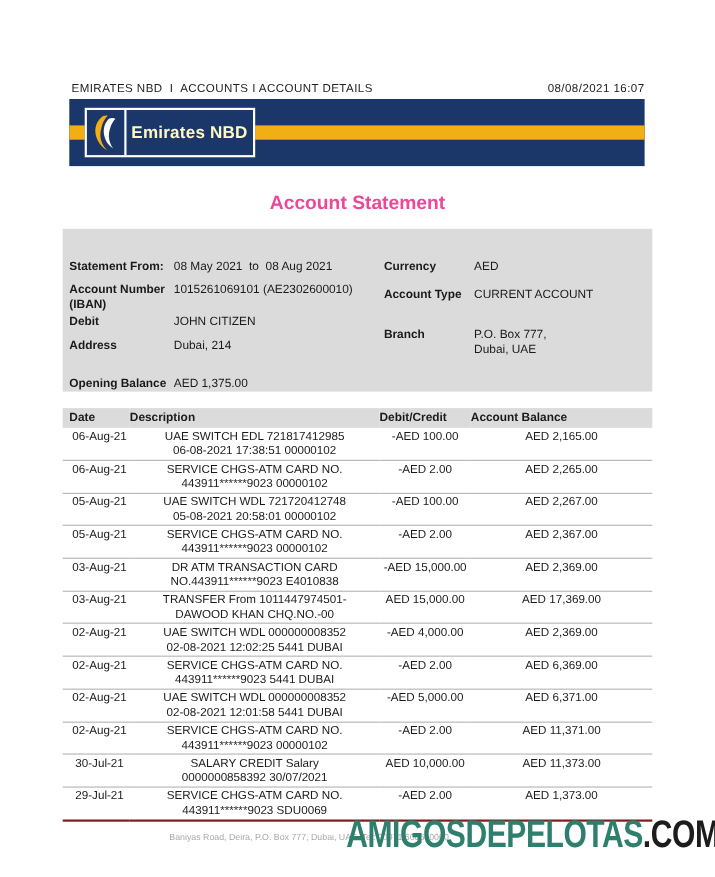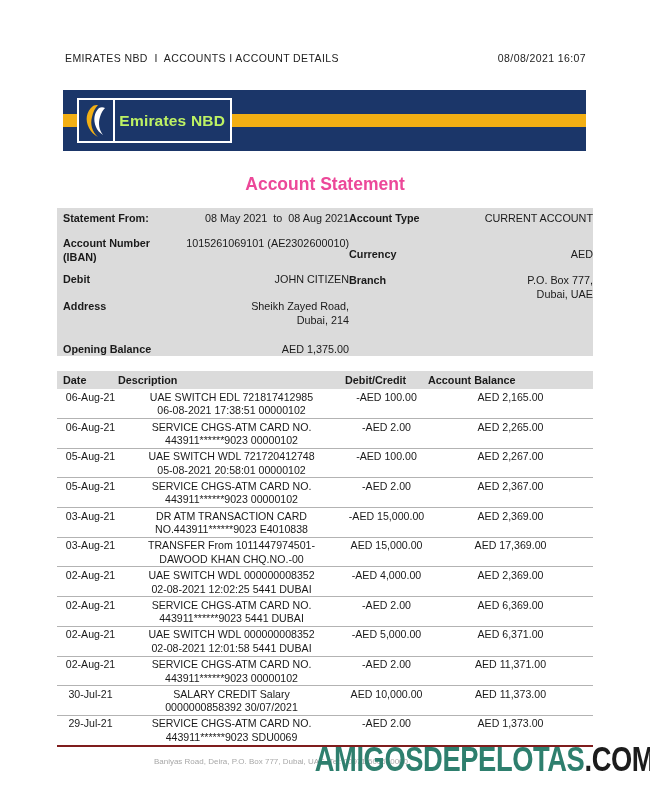--- a/index.html
+++ b/index.html
@@ -11,63 +11,63 @@
   *{margin:0;padding:0;box-sizing:border-box;}
   html,body{background:#fff;}
   body{
     width:650px;height:797px;position:relative;overflow:hidden;
     font-family:"Liberation Sans", sans-serif;color:#1a1a1a;
   }
   .pre{white-space:pre-wrap;}
 
   
   .doc-header{
-    position:absolute;top:52px;left:65px;right:64px;
+    position:absolute;top:75px;left:65px;right:64px;
     display:flex;justify-content:space-between;
     font-size:10.5px;letter-spacing:.4px;color:#222;
   }
 
   
   .banner{
     position:absolute;top:90px;left:63px;right:64px;height:61px;
     background:var(--navy);
   }
   .banner .stripe{
     position:absolute;left:0;right:0;top:24px;height:13px;background:var(--gold);
   }
   .logo-box{
     position:absolute;left:14px;top:8px;height:45px;width:155px;
     background:var(--navy);border:2px solid #fff;
     display:flex;align-items:center;
   }
   .logo-emblem{width:34px;height:100%;display:flex;align-items:center;justify-content:center;}
   .logo-divider{width:1.5px;height:100%;background:#fff;}
   .logo-text{
-    flex:1;text-align:center;color:#bef264;font-weight:bold;font-size:15.5px;letter-spacing:.2px;
+    flex:1;text-align:center;color:#fef9c3;font-weight:bold;font-size:15.5px;letter-spacing:.2px;
   }
 
   
   .statement-title{
     position:absolute;top:174px;left:0;right:0;text-align:center;
     font-size:17.5px;font-weight:bold;color:#ec4899;
   }
 
   
   .info-panel{
     position:absolute;top:208px;left:57px;right:57px;height:148px;
     background:var(--panel);
     display:flex;font-size:10.8px;line-height:14px;
-    padding:3px 0 0 6px;
+    padding:27px 0 0 6px;
   }
   .info-col-left{width:286px;display:flex;flex-direction:column;}
   .info-col-right{flex:1;display:flex;flex-direction:column;}
   .info-row{display:flex;}
   .info-row .lbl{font-weight:bold;flex:0 0 95px;}
   .info-col-right .lbl{flex:0 0 82px;}
-  .info-row .val{flex:1;text-align:right;}
+  .info-row .val{flex:1;}
   .h24{height:26px;} .h36{height:36px;} .h28{height:28px;} .h40{height:44px;}
 
   
   .txn-table{
     position:absolute;top:371px;left:57px;right:57px;
     border-collapse:collapse;width:536px;table-layout:fixed;
     font-size:10.6px;
   }
   .txn-table th{
     background:var(--panel);text-align:left;font-weight:bold;
@@ -136,37 +136,36 @@
       </span>
       <span class="val">1015261069101 (AE2302600010)</span>
     </div>
     <div class="info-row h28">
       <span class="lbl">Debit</span>
       <span class="val">JOHN CITIZEN</span>
     </div>
     <div class="info-row h40">
       <span class="lbl">Address</span>
       <span class="val">
-        <div>Sheikh Zayed Road,</div>
         <div>Dubai, 214</div>
       </span>
     </div>
     <div class="info-row">
       <span class="lbl">Opening Balance</span>
       <span class="val">AED 1,375.00</span>
     </div>
   </div>
   <div class="info-col-right">
+    <div class="info-row h24">
+      <span class="lbl">Currency</span>
+      <span class="val">AED</span>
+    </div>
     <div class="info-row h36">
       <span class="lbl">Account Type</span>
       <span class="val">CURRENT ACCOUNT</span>
-    </div>
-    <div class="info-row h24">
-      <span class="lbl">Currency</span>
-      <span class="val">AED</span>
     </div>
     <div class="info-row">
       <span class="lbl">Branch</span>
       <span class="val">
         <div>P.O. Box 777,</div>
         <div>Dubai, UAE</div>
       </span>
     </div>
   </div>
 </div>

